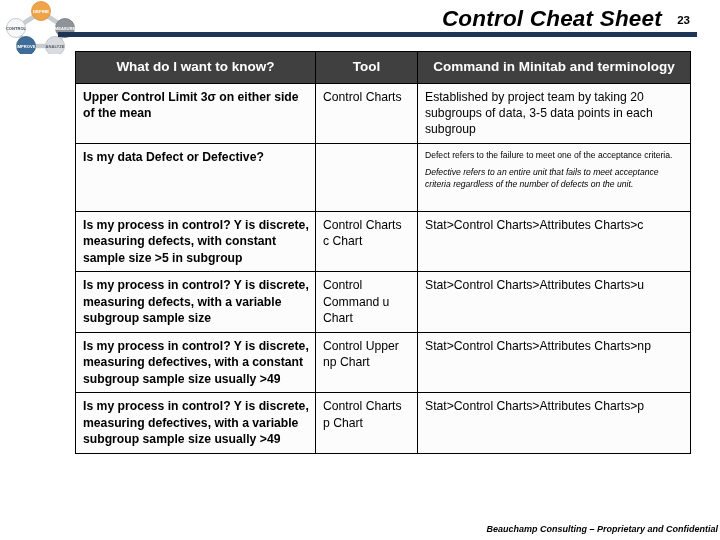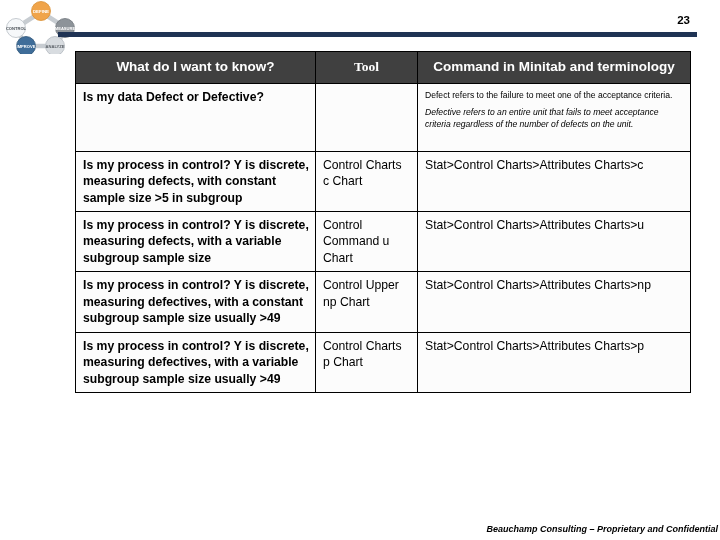--- a/index.html
+++ b/index.html
@@ -80,21 +80,21 @@
     background: #404040;
     color: #ffffff;
     font-size: 13.5px;
     font-weight: bold;
     text-align: center;
     vertical-align: middle;
     padding: 7px 4px 8px 4px;
     line-height: 1.15;
   }
   .col-q  { width: 240px; }
-  .col-t  { width: 102px; font-family: Liberation Serif, serif; }
+  .col-t  { width: 102px; }
   .col-c  { width: 273px; }
 
   td.q-cell {
     font-size: 12.2px;
     font-weight: bold;
     color: #000000;
     line-height: 1.35;
   }
   td.t-cell {
     font-size: 12.2px;
@@ -160,39 +160,45 @@
     <circle cx="22" cy="46" r="9.5" fill="#3f6d99" stroke="#2e5679" stroke-width="0.8"></circle>
     <text x="22" y="48.2" font-family="Liberation Sans, sans-serif" font-size="4.1" font-weight="bold" fill="#ffffff" text-anchor="middle">IMPROVE</text>
   </g>
   <g>
     <circle cx="12" cy="28" r="9.5" fill="#f6f8fa" stroke="#b8bec4" stroke-width="0.8"></circle>
     <text x="12" y="30.2" font-family="Liberation Sans, sans-serif" font-size="4.1" font-weight="bold" fill="#4a5056" text-anchor="middle">CONTROL</text>
   </g>
 </svg>
 
 <div id="title-block">
+  <div id="page-title">Control Cheat Sheet</div>
   <div id="page-number">23</div>
 </div>
 <div id="title-rule"></div>
 
 <table id="cheat-table">
   <colgroup>
     <col class="col-q">
       <col class="col-t">
       <col class="col-c">
   </colgroup>
   <thead>
     <tr>
       <th class="col-q">What do I want to know?</th>
       <th class="col-t">Tool</th>
       <th class="col-c">Command in Minitab and terminology</th>
     </tr>
   </thead>
   <tbody>
     <tr>
+      <td class="q-cell">Upper Control Limit 3σ on either side of the mean</td>
+      <td class="t-cell">Control Charts</td>
+      <td class="c-cell">Established by project team by taking 20 subgroups of data, 3-5 data points in each subgroup</td>
+    </tr>
+    <tr>
       <td class="q-cell">Is my data Defect or Defective?</td>
       <td class="t-cell"></td>
       <td class="c-cell small">
         <p>Defect refers to the failure to meet one of the acceptance criteria.</p>
         <p>Defective refers to an entire unit that fails to meet acceptance criteria regardless of the number of defects on the unit.</p>
       </td>
     </tr>
     <tr>
       <td class="q-cell">Is my process in control? Y is discrete, measuring defects, with constant sample size &gt;5 in subgroup</td>
       <td class="t-cell">Control Charts c Chart</td>

